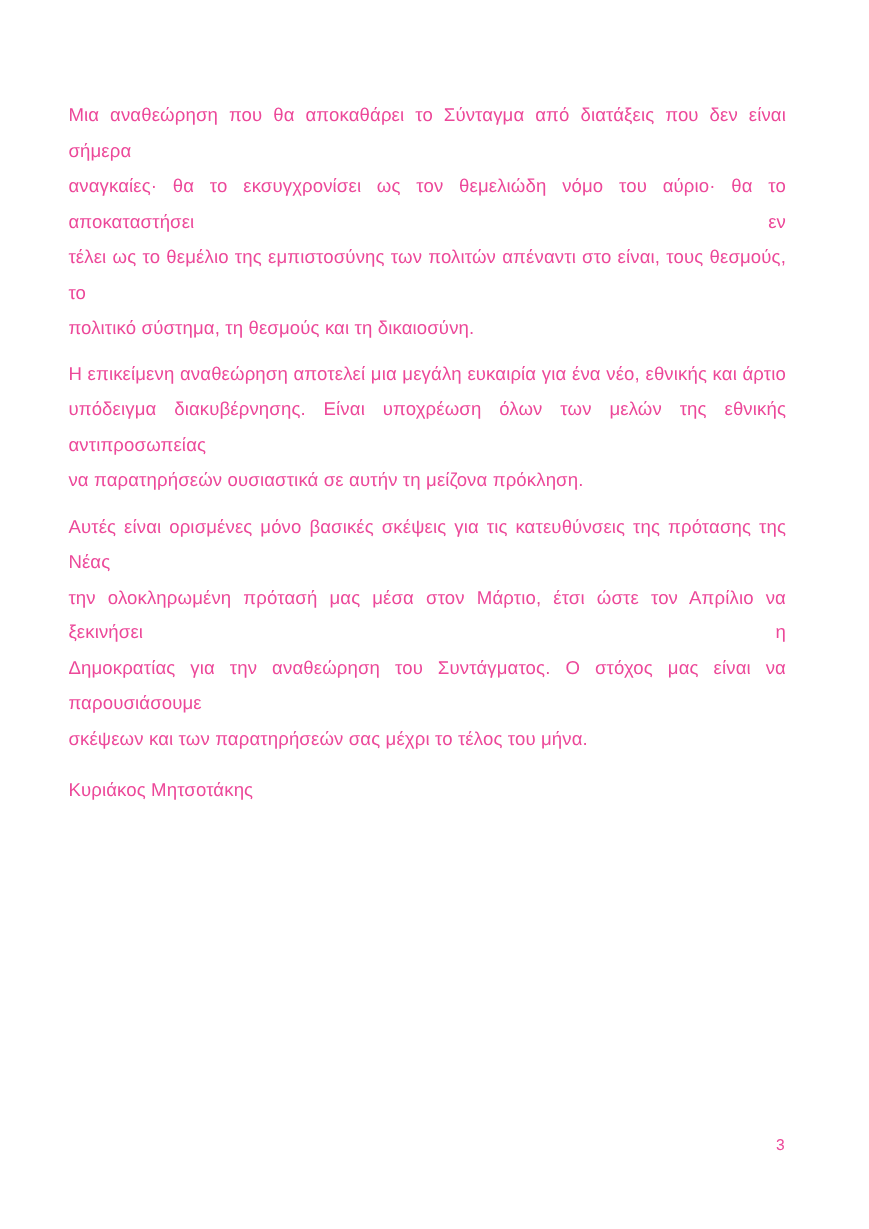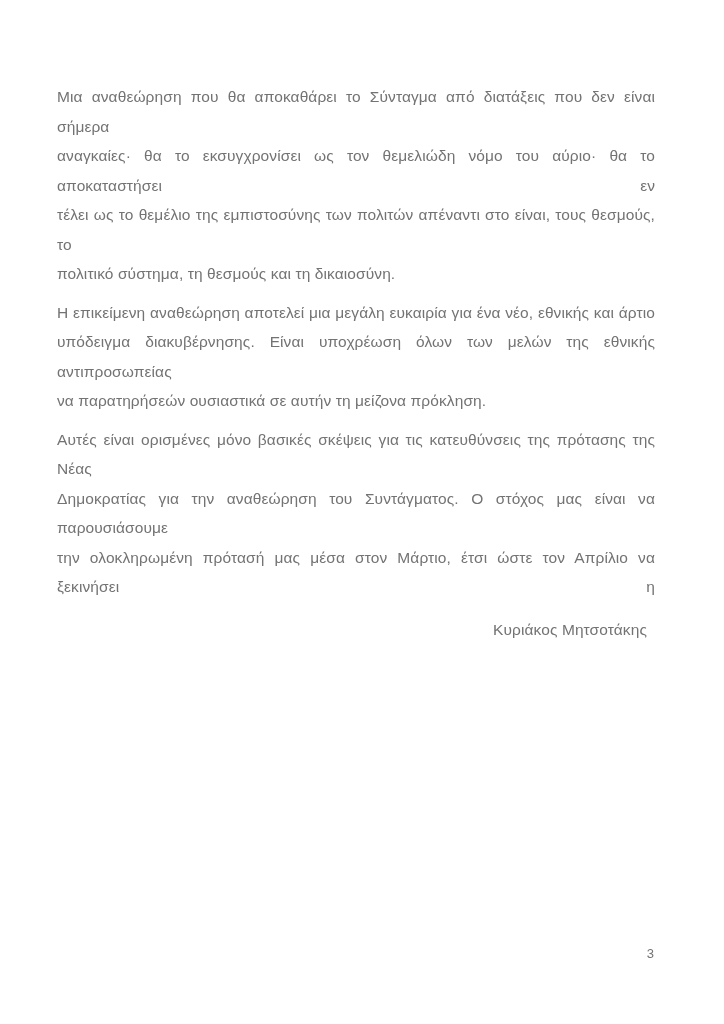--- a/index.html
+++ b/index.html
@@ -30,50 +30,51 @@
   }
   .line {
     text-align: justify;
     text-align-last: left;
   }
   .line.just {
     text-align-last: justify;
   }
   .signature {
     margin-top: 13px;
-    text-align: right;
+    text-align: left;
     padding-right: 8px;
   }
   .page-number {
     position: absolute;
     top: 946px;
     right: 70px;
     font-size: 13px;
     line-height: 16px;
   }
 </style>
 </head>
 <body>
 
-<div class="page" style="color: #737373; background: rgb(255, 255, 255);">
+<div class="page" style="color: #ec4899; background: rgb(255, 255, 255);">
   <div class="content">
     <div>
         <div class="para">
           <div class="line just">Μια αναθεώρηση που θα αποκαθάρει το Σύνταγμα από διατάξεις που δεν είναι σήμερα</div>
           <div class="line just">αναγκαίες· θα το εκσυγχρονίσει ως τον θεμελιώδη νόμο του αύριο· θα το αποκαταστήσει εν</div>
           <div class="line just">τέλει ως το θεμέλιο της εμπιστοσύνης των πολιτών απέναντι στο είναι, τους θεσμούς, το</div>
           <div class="line">πολιτικό σύστημα, τη θεσμούς και τη δικαιοσύνη.</div>
         </div>
         <div class="para">
           <div class="line just">Η επικείμενη αναθεώρηση αποτελεί μια μεγάλη ευκαιρία για ένα νέο, εθνικής και άρτιο</div>
           <div class="line just">υπόδειγμα διακυβέρνησης. Είναι υποχρέωση όλων των μελών της εθνικής αντιπροσωπείας</div>
           <div class="line">να παρατηρήσεών ουσιαστικά σε αυτήν τη μείζονα πρόκληση.</div>
         </div>
         <div class="para">
           <div class="line just">Αυτές είναι ορισμένες μόνο βασικές σκέψεις για τις κατευθύνσεις της πρότασης της Νέας</div>
+          <div class="line just">την ολοκληρωμένη πρότασή μας μέσα στον Μάρτιο, έτσι ώστε τον Απρίλιο να ξεκινήσει η</div>
           <div class="line just">Δημοκρατίας για την αναθεώρηση του Συντάγματος. Ο στόχος μας είναι να παρουσιάσουμε</div>
-          <div class="line just">την ολοκληρωμένη πρότασή μας μέσα στον Μάρτιο, έτσι ώστε τον Απρίλιο να ξεκινήσει η</div>
+          <div class="line">σκέψεων και των παρατηρήσεών σας μέχρι το τέλος του μήνα.</div>
         </div>
       </div>
     <div class="signature">Κυριάκος Μητσοτάκης</div>
   </div>
   <div class="page-number">3</div>
 </div>
 
 </body></html>

